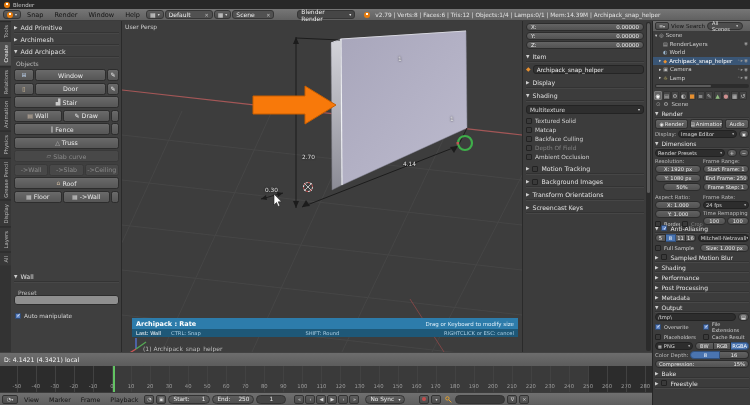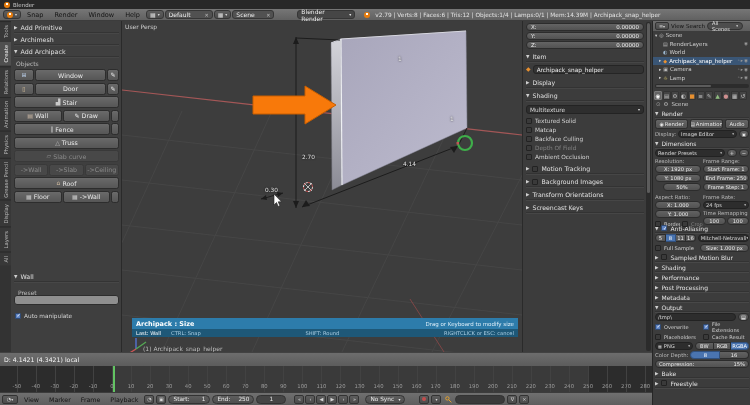--- a/index.html
+++ b/index.html
@@ -324,21 +324,21 @@
         <line x1="10" y1="16" x2="2" y2="21" stroke="#cc5555" stroke-width="1.3"></line>
       </g>
     </svg>
     <div class="vptext" style="left:3px;top:2px;color:#cfcfcf">User Persp</div>
     <div class="dimtext" style="left:180px;top:133px">2.70</div>
     <div class="dimtext" style="left:281px;top:140px">4.14</div>
     <div class="dimtext" style="left:143px;top:166px">0.30</div>
     <div class="dimtext" style="left:276px;top:35px;color:#f0f0f0">1</div>
     <div class="dimtext" style="left:328px;top:95px;color:#f0f0f0">1</div>
     <div id="modal1">
-      <span style="font-size:6.5px;font-weight:bold;color:#fff">Archipack : Size</span>
+      <span style="font-size:6.5px;font-weight:bold;color:#fff">Archipack : Rate</span>
       <span style="font-size:5.5px;color:#dcedf8">Drag or Keyboard to modify size</span>
     </div>
     <div id="modal2">
       <span style="color:#fff">Last: Wall</span>
       <span>CTRL: Snap</span>
       <span style="margin-left:auto">SHIFT: Round</span>
       <span style="margin-left:auto">RIGHTCLICK or ESC: cancel</span>
     </div>
     <div class="vptext" style="left:21px;top:324px;color:#bdbdbd">(1) Archipack_snap_helper</div>
   </div>

